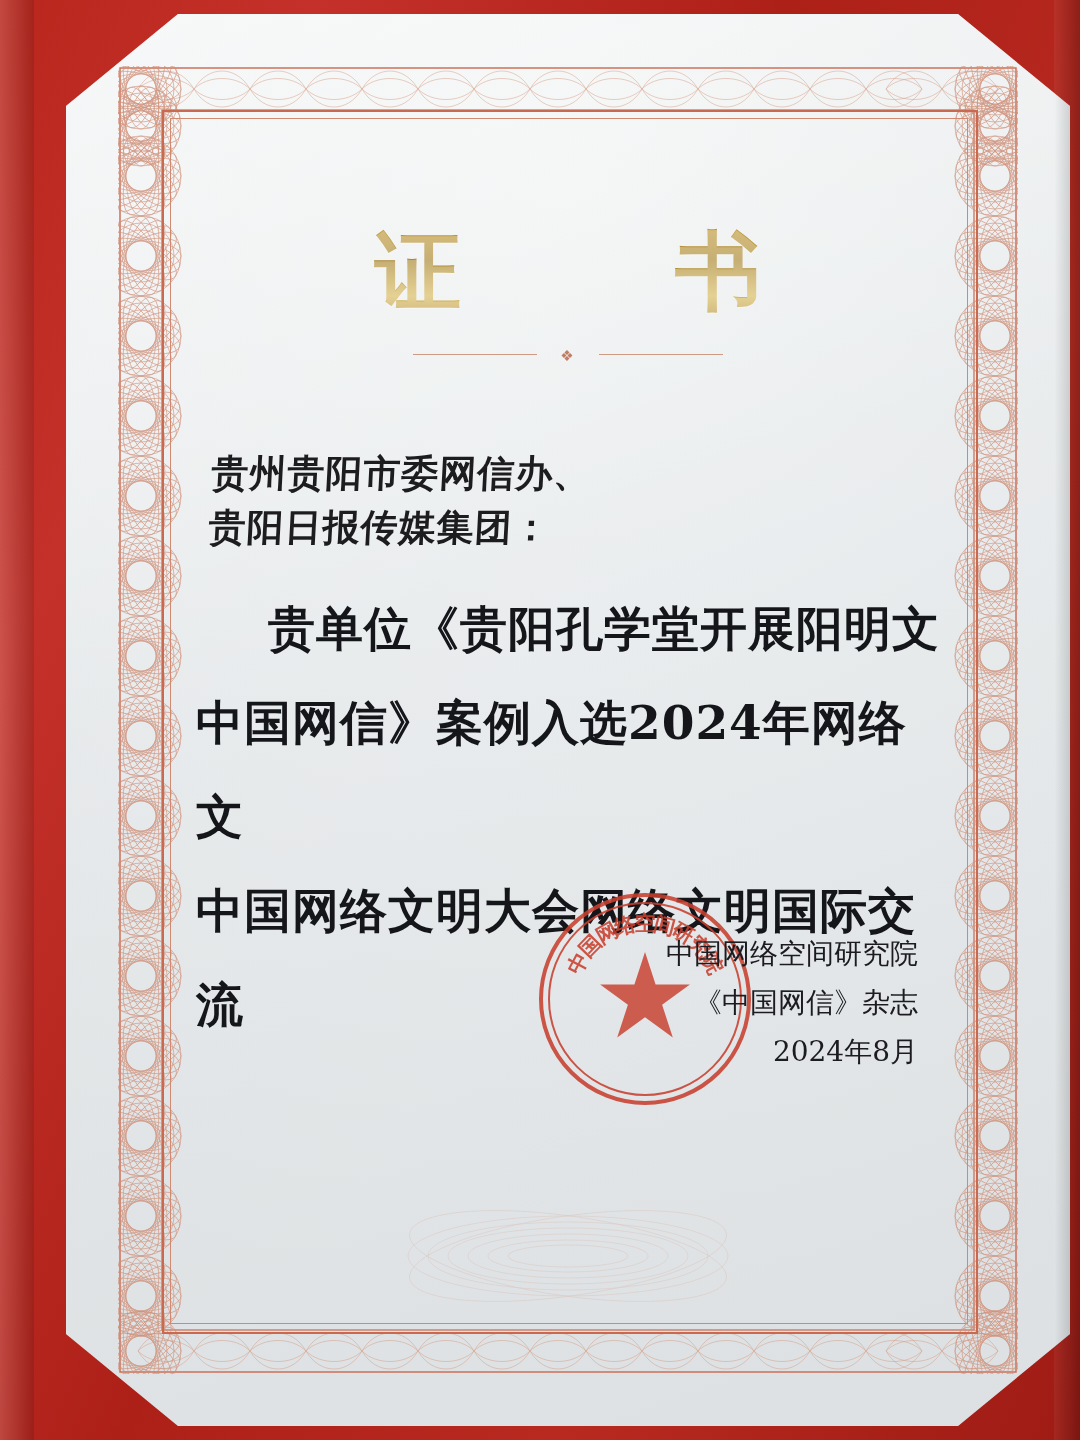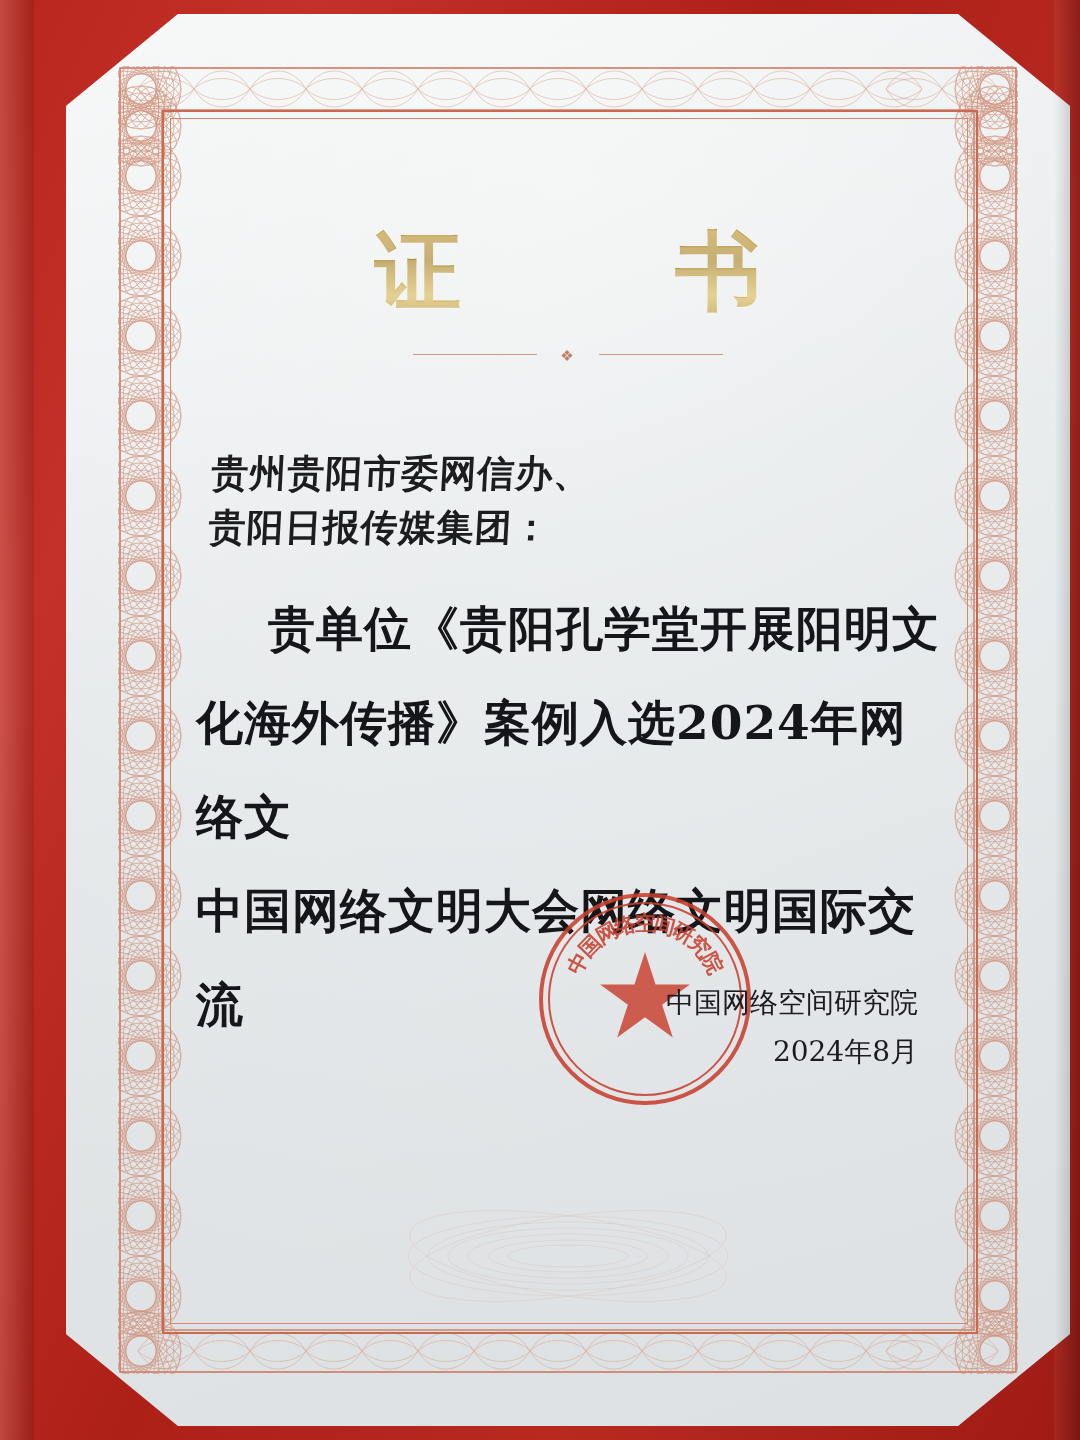--- a/index.html
+++ b/index.html
@@ -338,21 +338,21 @@
         <span>❖</span>
       </div>
 
       <div class="addressee">
         <div>贵州贵阳市委网信办、</div>
         <div>贵阳日报传媒集团：</div>
       </div>
 
       <div class="body-text">
         <p>贵单位《贵阳孔学堂开展阳明文</p>
-        <p style="text-indent:0">化海外传播》案例入选2024年网络文</p>
+        <p style="text-indent:0">中国网信》案例入选2024年网络文</p>
         <p style="text-indent:0">中国网络文明大会网络文明国际交流</p>
       </div>
 
       <div class="seal">
         <svg width="218" height="218" viewBox="0 0 218 218" xmlns="http://www.w3.org/2000/svg">
           <g fill="none" stroke="#c8402f" stroke-width="4">
             <circle cx="109" cy="109" r="104"></circle>
             <circle cx="109" cy="109" r="96" stroke-width="2"></circle>
           </g>
           <path d="M109 62 L119.6 94.6 L153.9 94.6 L126.1 114.8 L136.8 147.4 L109 127.2 L81.2 147.4 L91.9 114.8 L64.1 94.6 L98.4 94.6 Z" fill="#c8402f" opacity="0.95"></path>
@@ -365,18 +365,19 @@
             <text x="109" y="40" text-anchor="middle" transform="rotate(15 109 109)">间</text>
             <text x="109" y="40" text-anchor="middle" transform="rotate(30 109 109)">研</text>
             <text x="109" y="40" text-anchor="middle" transform="rotate(46 109 109)">究</text>
             <text x="109" y="40" text-anchor="middle" transform="rotate(62 109 109)">院</text>
           </g>
         </svg>
       </div>
 
       <div class="signature">
         <div>中国网络空间研究院</div>
+        <div>《中国网信》杂志</div>
         <div>2024年8月</div>
       </div>
 
     </div>
   </div>
 </div>
 
 </body></html>

